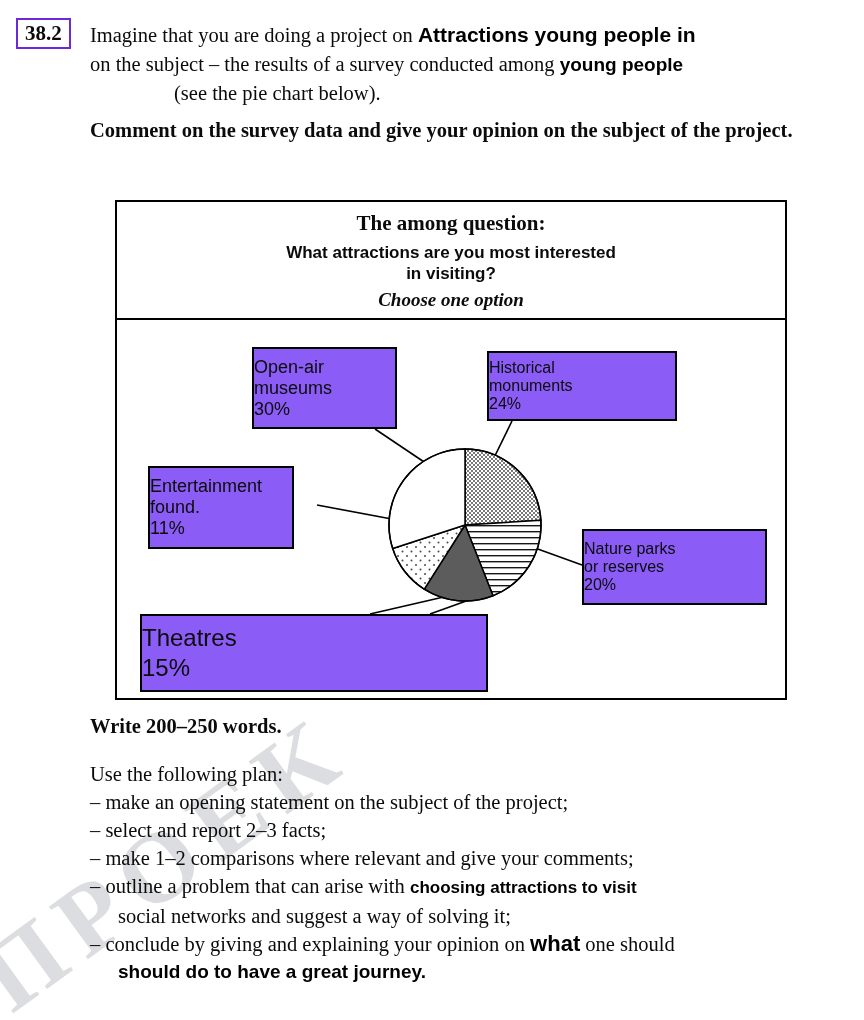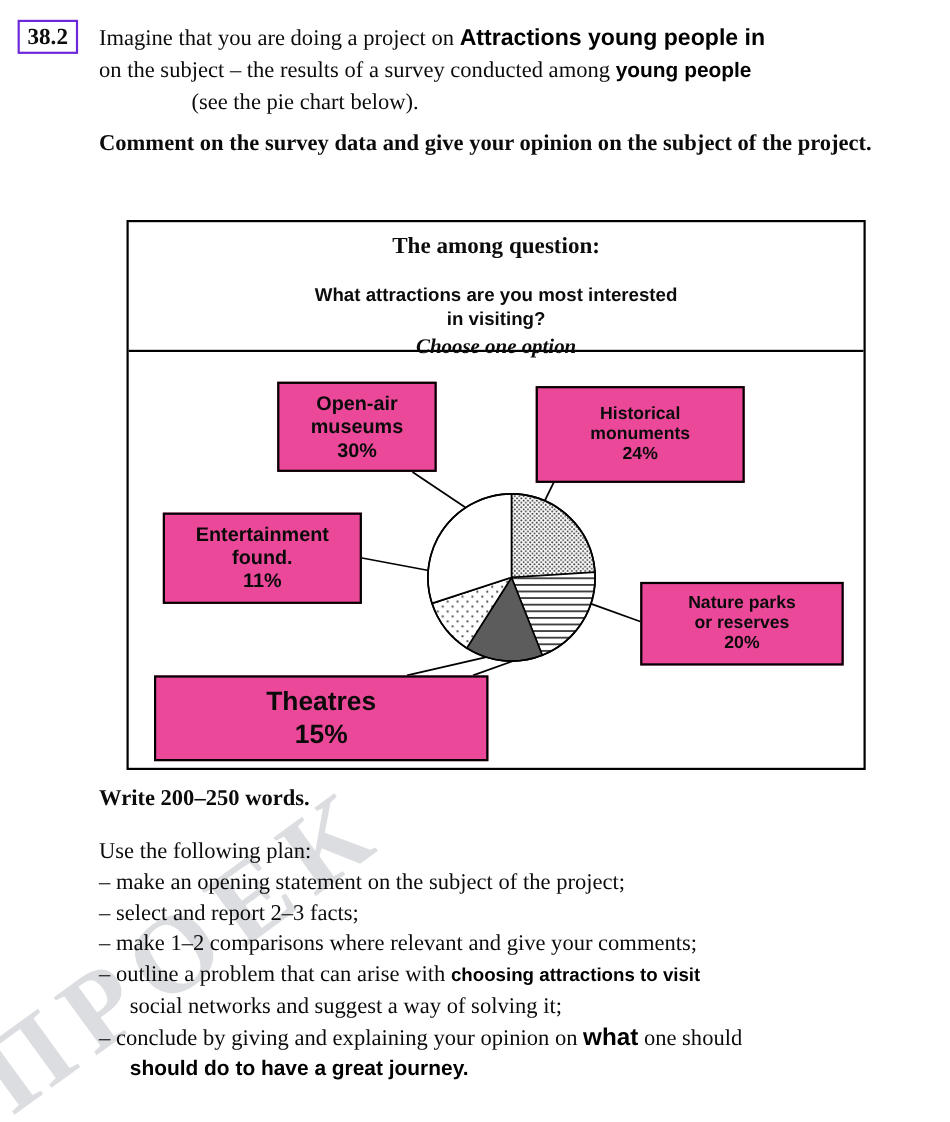--- a/index.html
+++ b/index.html
@@ -22,33 +22,33 @@
   .ins-md { font-size:19px; }
   .ins-sm { font-size:17px; }
   .ins-xl { font-size:22px; }
   .instruction { font-weight:bold; margin-top:8px; line-height:28px; }
 
   .survey-box { position:absolute; left:115px; top:200px; width:672px; height:500px; z-index:1;
     border:2px solid #000; background:#fff; }
   .survey-header { height:118px; border-bottom:2px solid #000; text-align:center; padding-top:9px; }
   .survey-title { font-weight:bold; font-size:21px; }
   .survey-question { font-family:"Liberation Sans","DejaVu Sans",sans-serif; font-weight:700;
-    font-size:17px; line-height:21px; margin-top:22px; }
+    font-size:17px; line-height:21px; margin-top:6px; }
   .survey-note { font-weight:bold; font-style:italic; font-size:19px; margin-top:5px; }
 
   .chart-area { position:relative; width:668px; height:378px; }
   .chart-svg { position:absolute; left:0; top:0; z-index:1; }
-  .callout { position:absolute; z-index:2; border:2px solid #000; background:#ec4899; text-align:center;
-    font-family:"Liberation Sans","DejaVu Sans",sans-serif; font-weight:700;
+  .callout { position:absolute; z-index:2; border:2px solid #000; background:#8b5cf6; 
+    font-family:"Liberation Sans","DejaVu Sans",sans-serif; font-weight:400;
     display:flex; flex-direction:column; justify-content:center; }
   #co-openair { left:135px; top:27px; width:145px; height:82px; font-size:18px; line-height:21px; }
-  #co-historical { left:370px; top:31px; width:190px; height:88px; font-size:16px; line-height:18px; }
-  #co-entertainment { left:31px; top:146px; width:181px; height:83px; font-size:18px; line-height:21px; }
+  #co-historical { left:370px; top:31px; width:190px; height:70px; font-size:16px; line-height:18px; }
+  #co-entertainment { left:31px; top:146px; width:146px; height:83px; font-size:18px; line-height:21px; }
   #co-nature { left:465px; top:209px; width:185px; height:76px; font-size:16px; line-height:18px; }
-  #co-theatres { left:23px; top:294px; width:304px; height:78px; font-size:24px; line-height:30px; }
+  #co-theatres { left:23px; top:294px; width:348px; height:78px; font-size:24px; line-height:30px; }
 
   .bottom { position:absolute; left:90px; top:712px; width:744px; z-index:1; font-size:20.5px; line-height:28px; }
   .write-heading { font-weight:bold; }
   .plan-heading { margin-top:20px; }
   .plan-line { padding-left:28px; text-indent:-28px; }
   .plan-cont { padding-left:28px; }
 </style>
 </head>
 <body>
 

